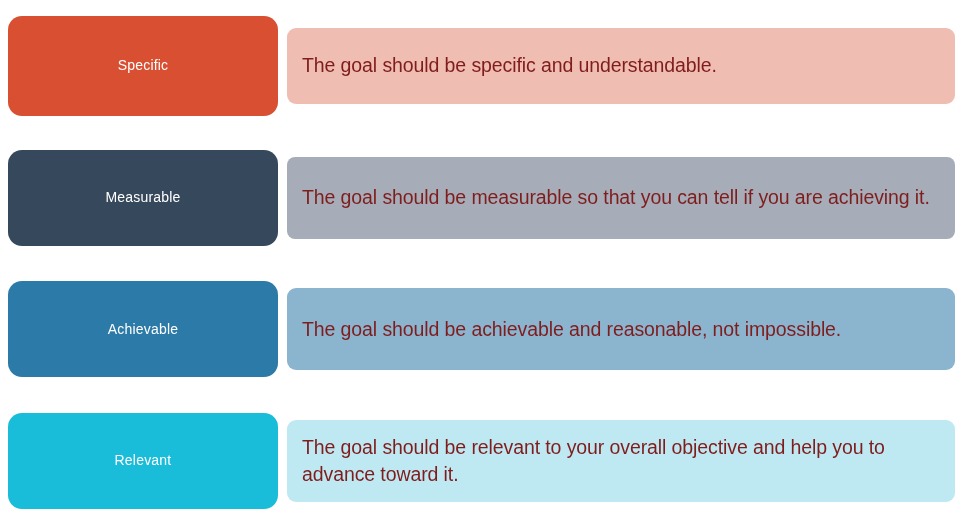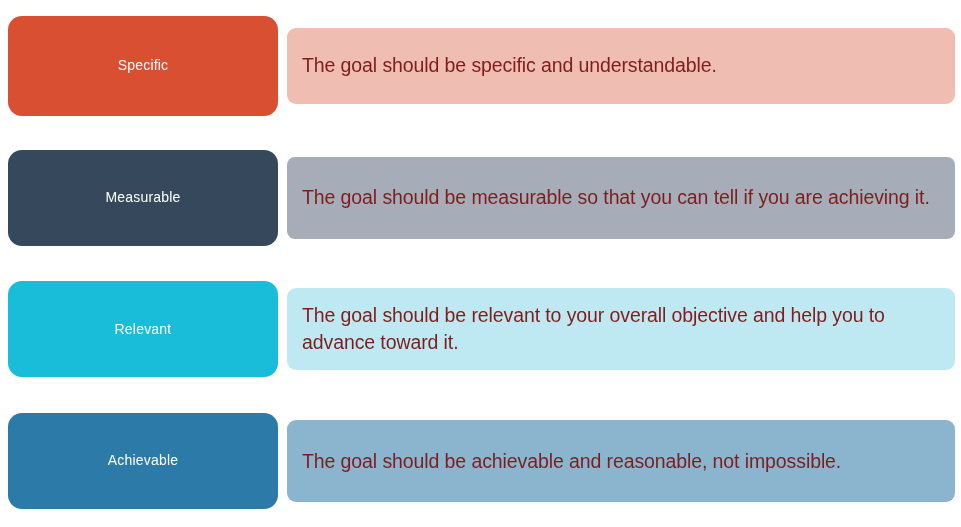--- a/index.html
+++ b/index.html
@@ -105,32 +105,32 @@
 
   <div class="smart-row row-measurable">
     <div class="criterion-chip">
       <span class="criterion-label">Measurable</span>
     </div>
     <div class="description-panel">
       <span class="description-text">The goal should be measurable so that you can tell if you are achieving it.</span>
     </div>
   </div>
 
+  <div class="smart-row row-achievable">
+    <div class="criterion-chip">
+      <span class="criterion-label">Achievable</span>
+    </div>
+    <div class="description-panel">
+      <span class="description-text">The goal should be achievable and reasonable, not impossible.</span>
+    </div>
+  </div>
+
   <div class="smart-row row-relevant">
     <div class="criterion-chip">
       <span class="criterion-label">Relevant</span>
     </div>
     <div class="description-panel">
       <span class="description-text">The goal should be relevant to your overall objective and help you to advance toward it.</span>
     </div>
   </div>
 
-  <div class="smart-row row-achievable">
-    <div class="criterion-chip">
-      <span class="criterion-label">Achievable</span>
-    </div>
-    <div class="description-panel">
-      <span class="description-text">The goal should be achievable and reasonable, not impossible.</span>
-    </div>
-  </div>
-
 
 </div>
 
 </body></html>

